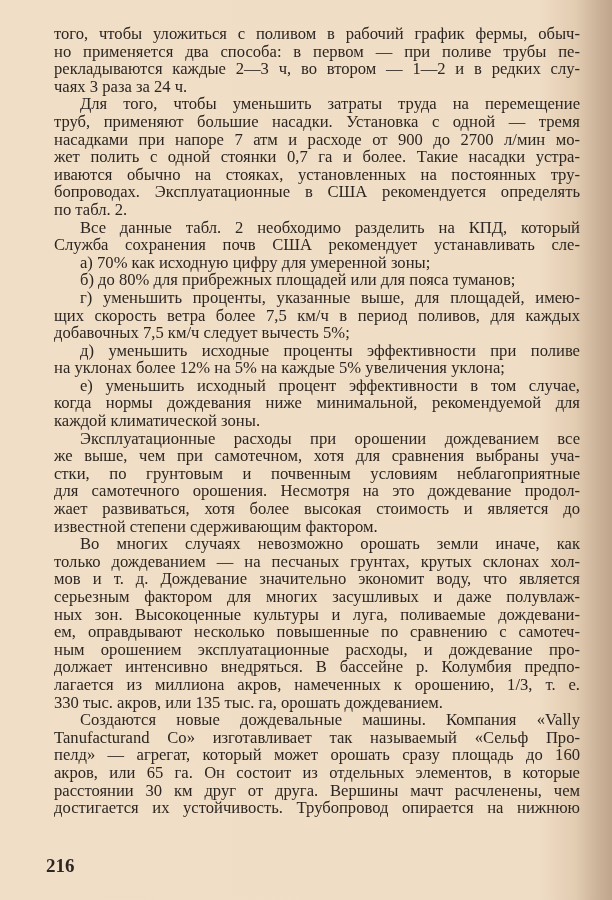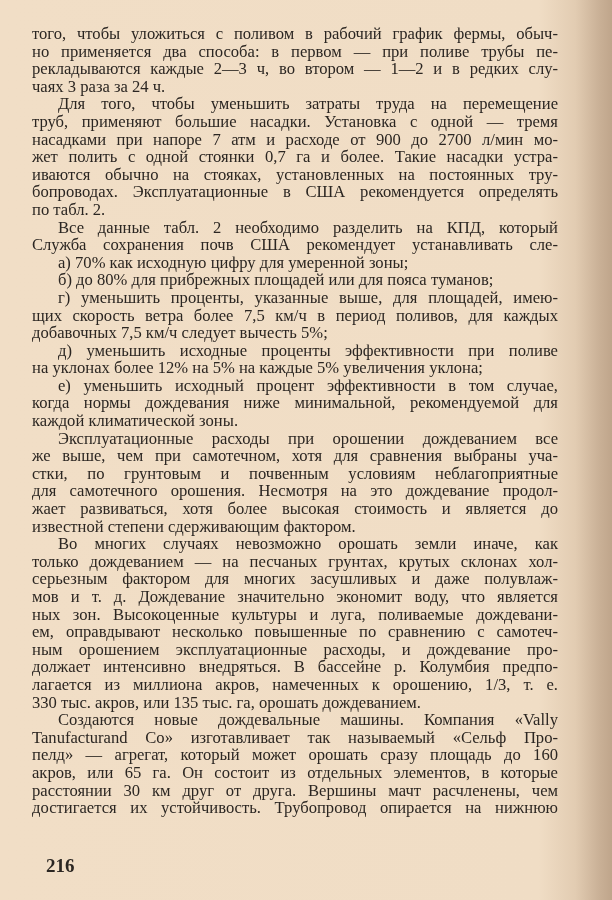--- a/index.html
+++ b/index.html
@@ -6,21 +6,21 @@
     body {
       width: 612px; height: 900px; overflow: hidden;
       background: #efdcc4;
       position: relative;
     }
     .page {
       position: absolute; left: 0; top: 0; width: 612px; height: 900px;
       background: linear-gradient(to right, #f1dec6 0%, #f0ddc5 88%, #e2ccb2 94%, #c9b096 98%, #bfa58b 100%);
     }
     .text {
-      position: absolute; left: 32px; top: 25px; width: 526px;
+      position: absolute; left: 54px; top: 25px; width: 526px;
       font-family: "Liberation Serif", serif;
       font-size: 16.6px; line-height: 17.6px;
       color: #2b2622;
       text-align: justify;
     }
     .line { display: block; white-space: nowrap; text-align-last: justify; text-align: justify; height: 17.6px; }
     .line.last { text-align-last: left; }
     .indent { padding-left: 26px; }
     .folio {
       position: absolute; left: 46px; top: 855px;
@@ -57,22 +57,22 @@
       <span class="line">когда нормы дождевания ниже минимальной, рекомендуемой для</span>
       <span class="line last">каждой климатической зоны.</span>
       <span class="line indent">Эксплуатационные расходы при орошении дождеванием все</span>
       <span class="line">же выше, чем при самотечном, хотя для сравнения выбраны уча-</span>
       <span class="line">стки, по грунтовым и почвенным условиям неблагоприятные</span>
       <span class="line">для самотечного орошения. Несмотря на это дождевание продол-</span>
       <span class="line">жает развиваться, хотя более высокая стоимость и является до</span>
       <span class="line last">известной степени сдерживающим фактором.</span>
       <span class="line indent">Во многих случаях невозможно орошать земли иначе, как</span>
       <span class="line">только дождеванием — на песчаных грунтах, крутых склонах хол-</span>
+      <span class="line">мов и т. д. Дождевание значительно экономит воду, что является</span>
       <span class="line">серьезным фактором для многих засушливых и даже полувлаж-</span>
-      <span class="line">мов и т. д. Дождевание значительно экономит воду, что является</span>
       <span class="line">ных зон. Высокоценные культуры и луга, поливаемые дождевани-</span>
       <span class="line">ем, оправдывают несколько повышенные по сравнению с самотеч-</span>
       <span class="line">ным орошением эксплуатационные расходы, и дождевание про-</span>
       <span class="line">должает интенсивно внедряться. В бассейне р. Колумбия предпо-</span>
       <span class="line">лагается из миллиона акров, намеченных к орошению, 1/3, т. е.</span>
       <span class="line last">330 тыс. акров, или 135 тыс. га, орошать дождеванием.</span>
       <span class="line indent">Создаются новые дождевальные машины. Компания «Vally</span>
       <span class="line">Tanufacturand Co» изготавливает так называемый «Сельф Про-</span>
       <span class="line">пелд» — агрегат, который может орошать сразу площадь до 160</span>
       <span class="line">акров, или 65 га. Он состоит из отдельных элементов, в которые</span>

